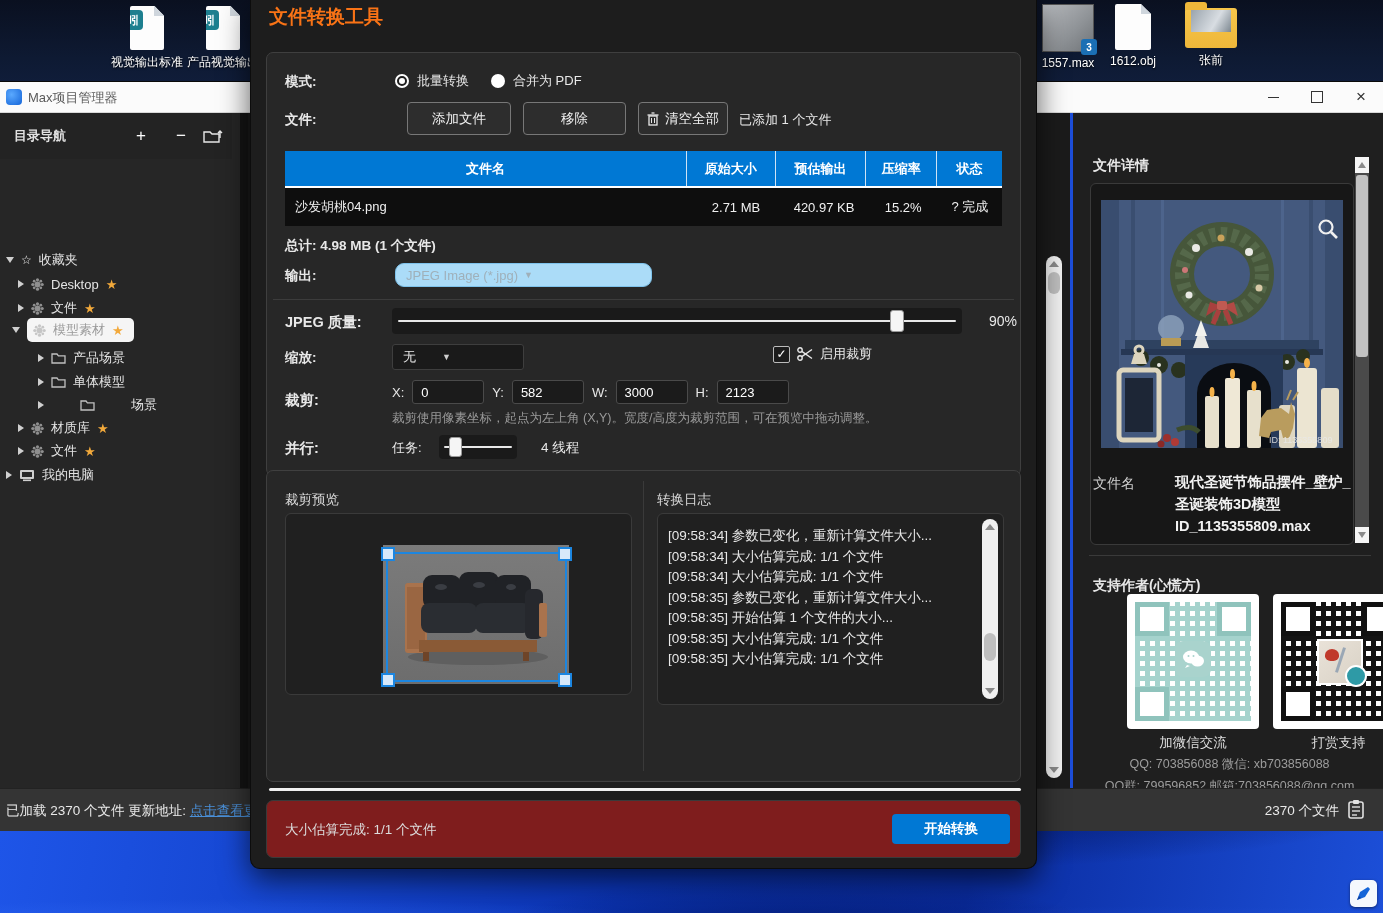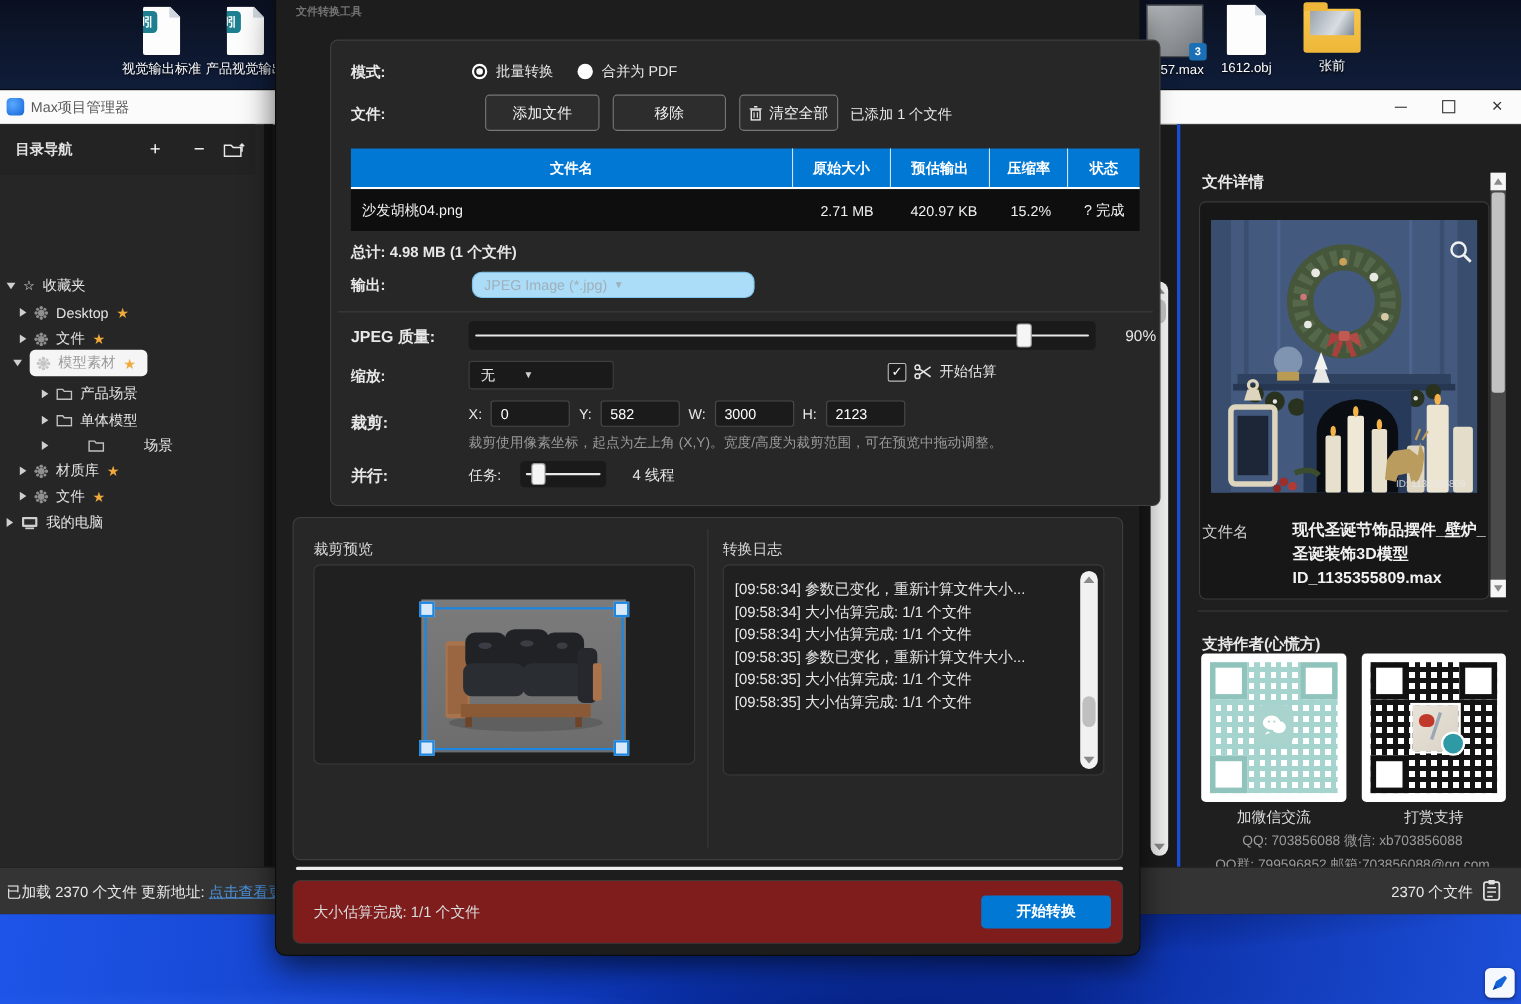--- a/index.html
+++ b/index.html
@@ -49,21 +49,21 @@
   .star{color:#f2a93b;font-size:13px;}
   .staro{color:#e8e8e8;font-size:12px;}
   .selpill{background:#f5f5f5;border-radius:5px;color:#9a9a9a;padding:0 10px 0 6px;height:24px;}
   .selpill .gearp{opacity:.45;}
   
   #rpanel{left:1070px;top:31px;width:313px;height:705px;background:#1f1f1f;border-left:3px solid #1d4ed8;}
   .rp-title{font-weight:bold;font-size:14px;color:#e8e8e8;}
   #imgcard{position:absolute;left:17px;top:70px;width:262px;height:360px;background:#171717;
     border:1px solid #3a3a3a;border-radius:6px;}
   .fname{font-weight:bold;font-size:14.5px;color:#f2f2f2;line-height:22px;}
-  .qrcard{position:absolute;width:132px;height:135px;background:#fff;border-radius:4px;}
+  .qrcard{position:absolute;width:132px;height:135px;background:#fff;border-radius:4px;margin-left:35px;}
   .qrgrid{position:absolute;left:8px;top:8px;right:8px;bottom:8px;}
   .qr-teal{background:
       repeating-linear-gradient(0deg,#a5d3cd 0 5px,transparent 5px 10px),
       repeating-linear-gradient(90deg,#a5d3cd 0 5px,#ffffff 5px 10px);}
   .qr-black{background:
       repeating-linear-gradient(0deg,#141414 0 5px,transparent 5px 10px),
       repeating-linear-gradient(90deg,#141414 0 5px,#ffffff 5px 10px);}
   .finder{position:absolute;width:24px;height:24px;border:5px solid #8fc3bc;background:#fff;}
   .finder.bk{border-color:#111;}
   .qrcap{position:absolute;top:140px;width:132px;text-align:center;color:#dedede;font-size:13.5px;}
@@ -472,23 +472,23 @@
         <rect x="2" y="3" width="14" height="16" rx="2" fill="none" stroke="#e0e0e0" stroke-width="1.6"></rect>
         <rect x="6" y="1" width="6" height="4" rx="1" fill="#e0e0e0"></rect>
         <line x1="5" y1="8" x2="13" y2="8" stroke="#e0e0e0" stroke-width="1.4"></line>
         <line x1="5" y1="12" x2="13" y2="12" stroke="#e0e0e0" stroke-width="1.4"></line>
         <line x1="5" y1="16" x2="10" y2="16" stroke="#e0e0e0" stroke-width="1.4"></line>
       </svg>
     </div>
   </div>
 
   <div class="abs" id="dialog">
-    <div class="abs" style="left:18px;top:4px;font-size:10px;font-weight:bold;color:#737373;">文件转换工具</div>
-
-    <div class="grp" style="left:15px;top:36px;width:753px;height:422px;margin-left:34px;">
+    <div class="abs" style="left:18px;top:4px;font-size:19px;font-weight:bold;color:#f97316;">文件转换工具</div>
+
+    <div class="grp" style="left:15px;top:52px;width:753px;height:422px;">
 
       <div class="abs rowlab" style="left:18px;top:20px;">模式:</div>
       <div class="abs" style="left:128px;top:19px;display:flex;align-items:center;gap:8px;">
         <span class="radio sel"></span>
         <span>批量转换</span>
       </div>
       <div class="abs" style="left:224px;top:19px;display:flex;align-items:center;gap:8px;">
         <span class="radio"></span>
         <span>合并为 PDF</span>
       </div>
@@ -550,21 +550,21 @@
         <span style="font-size:9px;color:#cfcfcf;">▼</span>
       </div>
       <div class="abs" style="left:506px;top:292px;display:flex;align-items:center;gap:7px;">
         <span class="checkbox">✓</span>
         <svg width="16" height="14" viewBox="0 0 16 14">
             <circle cx="3" cy="3" r="2.2" fill="none" stroke="#e8e8e8" stroke-width="1.4"></circle>
             <circle cx="3" cy="11" r="2.2" fill="none" stroke="#e8e8e8" stroke-width="1.4"></circle>
             <line x1="4.8" y1="4.4" x2="15" y2="11.5" stroke="#e8e8e8" stroke-width="1.4"></line>
             <line x1="4.8" y1="9.6" x2="15" y2="2.5" stroke="#e8e8e8" stroke-width="1.4"></line>
           </svg>
-        <span>开始估算</span>
+        <span>启用裁剪</span>
       </div>
 
       <div class="abs rowlab" style="left:18px;top:338px;font-size:14.5px;">裁剪:</div>
       <div class="abs" style="left:125px;top:327px;display:flex;align-items:center;gap:8px;">
         <span>X:</span>
         <input class="inp" style="position: static; width: 62px;" value="0">
         <span>Y:</span>
         <input class="inp" style="position: static; width: 62px;" value="582">
         <span>W:</span>
         <input class="inp" style="position: static; width: 62px;" value="3000">
@@ -622,20 +622,21 @@
         <div class="handle" style="left:272px;top:159px;"></div>
       </div>
 
       <div class="abs" style="left:390px;top:20px;color:#d8d8d8;font-size:13.5px;">转换日志</div>
       <div class="panel" style="left:390px;top:42px;width:345px;height:190px;">
         <div class="abs" style="left:10px;top:12px;right:28px;overflow:hidden;">
           <div class="logline">[09:58:34] 参数已变化，重新计算文件大小...</div>
           <div class="logline">[09:58:34] 大小估算完成: 1/1 个文件</div>
           <div class="logline">[09:58:34] 大小估算完成: 1/1 个文件</div>
           <div class="logline">[09:58:35] 参数已变化，重新计算文件大小...</div>
+          <div class="logline">[09:58:35] 开始估算 1 个文件的大小...</div>
           <div class="logline">[09:58:35] 大小估算完成: 1/1 个文件</div>
           <div class="logline">[09:58:35] 大小估算完成: 1/1 个文件</div>
         </div>
         <div class="sb-track" style="position:absolute;right:5px;top:5px;width:16px;height:180px;">
           <div class="chev up" style="position:absolute;left:3px;top:5px;"></div>
           <div class="sb-thumb" style="position:absolute;left:2px;bottom:38px;width:12px;height:28px;"></div>
           <div class="chev dn" style="position:absolute;left:3px;bottom:5px;"></div>
         </div>
       </div>
     </div>

